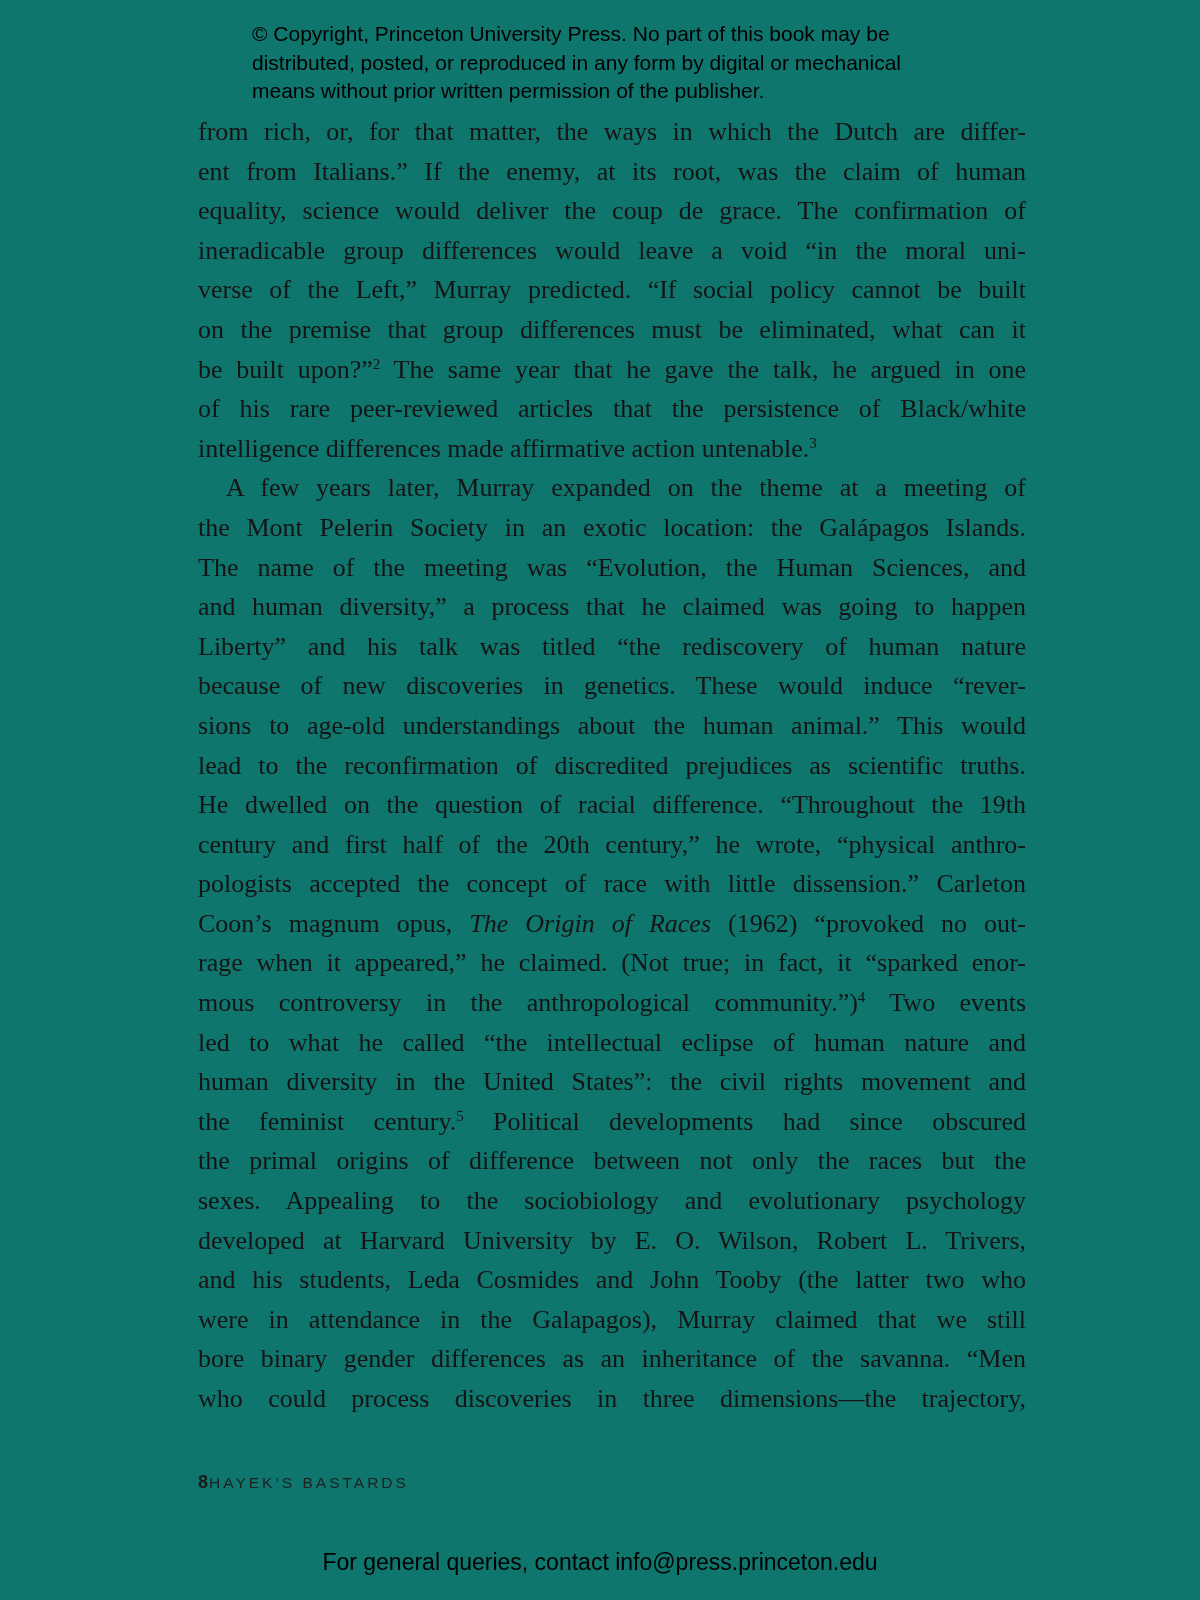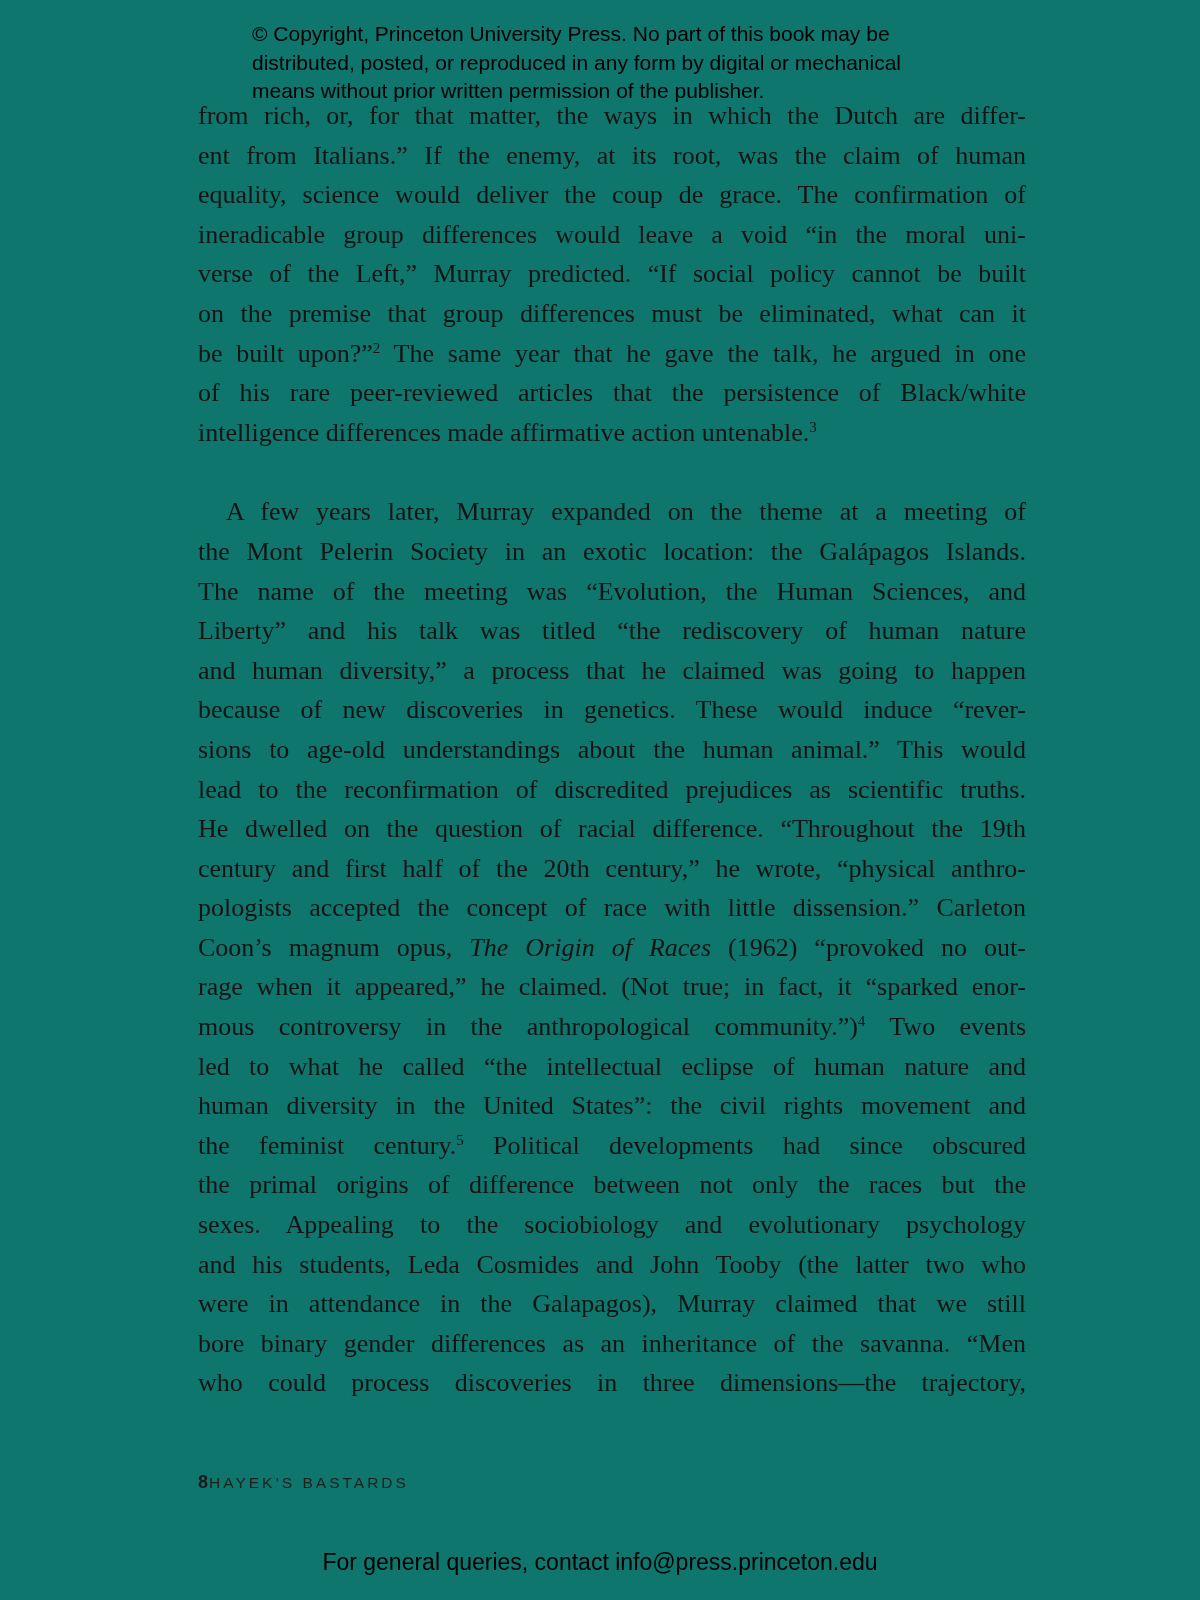--- a/index.html
+++ b/index.html
@@ -18,33 +18,33 @@
   .copyright {
     position: absolute;
     left: 252px; top: 20px;
     font-family: "Liberation Sans", sans-serif;
     font-size: 21px;
     line-height: 28.6px;
     color: #000000;
   }
   .bodytext {
     position: absolute;
-    left: 198px; top: 96px;
+    left: 198px; top: 112px;
     width: 828px;
     font-size: 26px;
     line-height: 39.6px;
     color: #141414;
   }
   .line {
     text-align: justify;
     text-align-last: justify;
     white-space: normal;
   }
   .line--flush { text-align-last: left; }
-  .line--indent { text-indent: 28px; margin-top: 40px; }
+  .line--indent { text-indent: 28px; }
   .bodytext sup {
     font-size: 15px;
     line-height: 0;
     vertical-align: baseline;
     position: relative;
     top: -9px;
   }
   .bodytext em { font-style: italic; }
   .runfoot {
     position: absolute;
@@ -93,36 +93,37 @@
         <div class="line"><span>verse of the Left,” Murray predicted. “If social policy cannot be built</span></div>
         <div class="line"><span>on the premise that group differences must be eliminated, what can it</span></div>
         <div class="line"><span>be built upon?”</span><sup>2</sup><span> The same year that he gave the talk, he argued in one</span></div>
         <div class="line"><span>of his rare peer-reviewed articles that the persistence of Black/white</span></div>
         <div class="line line--flush"><span>intelligence differences made affirmative action untenable.</span><sup>3</sup></div>
       </div>
       <div class="paragraph">
         <div class="line line--indent"><span>A few years later, Murray expanded on the theme at a meeting of</span></div>
         <div class="line"><span>the Mont Pelerin Society in an exotic location: the Galápagos Islands.</span></div>
         <div class="line"><span>The name of the meeting was “Evolution, the Human Sciences, and</span></div>
+        <div class="line"><span>and human diversity,” a process that he claimed was going to happen</span></div>
         <div class="line"><span>Liberty” and his talk was titled “the rediscovery of human nature</span></div>
-        <div class="line"><span>and human diversity,” a process that he claimed was going to happen</span></div>
         <div class="line"><span>because of new discoveries in genetics. These would induce “rever-</span></div>
         <div class="line"><span>sions to age-old understandings about the human animal.” This would</span></div>
         <div class="line"><span>lead to the reconfirmation of discredited prejudices as scientific truths.</span></div>
         <div class="line"><span>He dwelled on the question of racial difference. “Throughout the 19th</span></div>
         <div class="line"><span>century and first half of the 20th century,” he wrote, “physical anthro-</span></div>
         <div class="line"><span>pologists accepted the concept of race with little dissension.” Carleton</span></div>
         <div class="line"><span>Coon’s magnum opus, </span><em>The Origin of Races</em><span> (1962) “provoked no out-</span></div>
         <div class="line"><span>rage when it appeared,” he claimed. (Not true; in fact, it “sparked enor-</span></div>
         <div class="line"><span>mous controversy in the anthropological community.”)</span><sup>4</sup><span> Two events</span></div>
         <div class="line"><span>led to what he called “the intellectual eclipse of human nature and</span></div>
         <div class="line"><span>human diversity in the United States”: the civil rights movement and</span></div>
         <div class="line"><span>the feminist century.</span><sup>5</sup><span> Political developments had since obscured</span></div>
         <div class="line"><span>the primal origins of difference between not only the races but the</span></div>
         <div class="line"><span>sexes. Appealing to the sociobiology and evolutionary psychology</span></div>
+        <div class="line"><span>developed at Harvard University by E. O. Wilson, Robert L. Trivers,</span></div>
         <div class="line"><span>and his students, Leda Cosmides and John Tooby (the latter two who</span></div>
         <div class="line"><span>were in attendance in the Galapagos), Murray claimed that we still</span></div>
         <div class="line"><span>bore binary gender differences as an inheritance of the savanna. “Men</span></div>
         <div class="line"><span>who could process discoveries in three dimensions—the trajectory,</span></div>
       </div>
     </div>
 
   <div class="runfoot">
     <span class="pagenum">8</span>
     <span class="runtitle">HAYEK’S BASTARDS</span>

